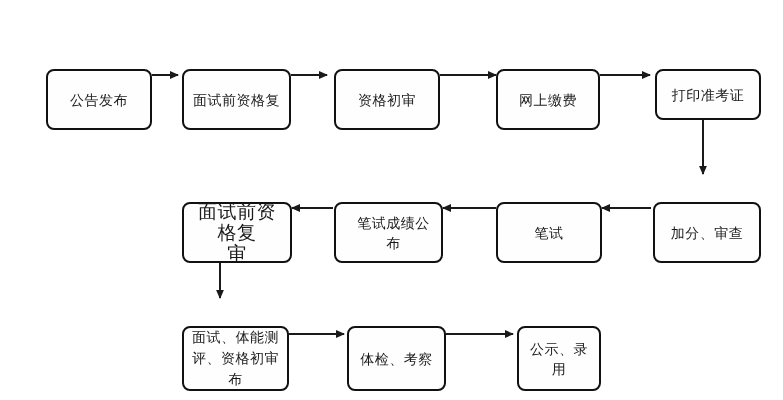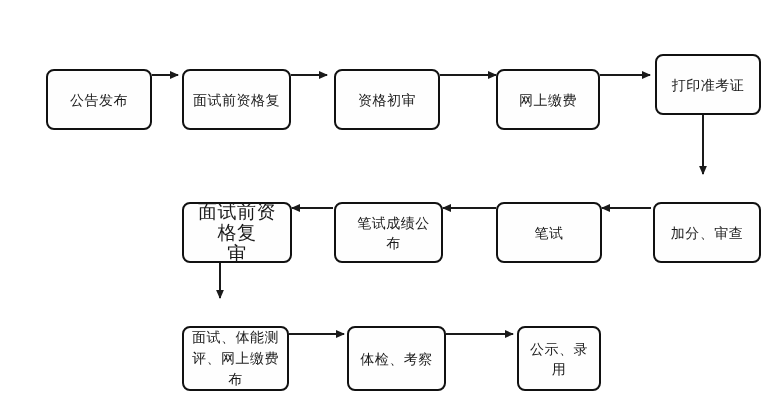--- a/index.html
+++ b/index.html
@@ -95,21 +95,21 @@
   </div>
 
   <div class="node" style="left:334px; top:45px; width:106px; height:61px;">
     <span>资格初审</span>
   </div>
 
   <div class="node" style="left:496px; top:45px; width:104px; height:61px;">
     <span>网上缴费</span>
   </div>
 
-  <div class="node" style="left:655px; top:30px; width:106px; height:61px;">
+  <div class="node" style="left:655px; top:45px; width:106px; height:51px;">
     <span>打印准考证</span>
   </div>
 
   <div class="node wrap-2" style="left:182px; top:178px; width:110px; height:61px;">
     <span>
       <span>面试前资格复</span>
       <span>审</span>
     </span>
   </div>
 
@@ -121,21 +121,21 @@
     <span>笔试</span>
   </div>
 
   <div class="node" style="left:653px; top:178px; width:108px; height:61px;">
     <span>加分、审查</span>
   </div>
 
   <div class="node wrap-3" style="left:182px; top:302px; width:107px; height:65px;">
     <span>
       <span>面试、体能测</span>
-      <span>评、网上缴费</span>
+      <span>评、资格初审</span>
       <span>布</span>
     </span>
   </div>
 
   <div class="node" style="left:347px; top:302px; width:99px; height:65px;">
     <span>体检、考察</span>
   </div>
 
   <div class="node" style="left:517px; top:302px; width:84px; height:65px;">
     <span>公示、录用</span>

